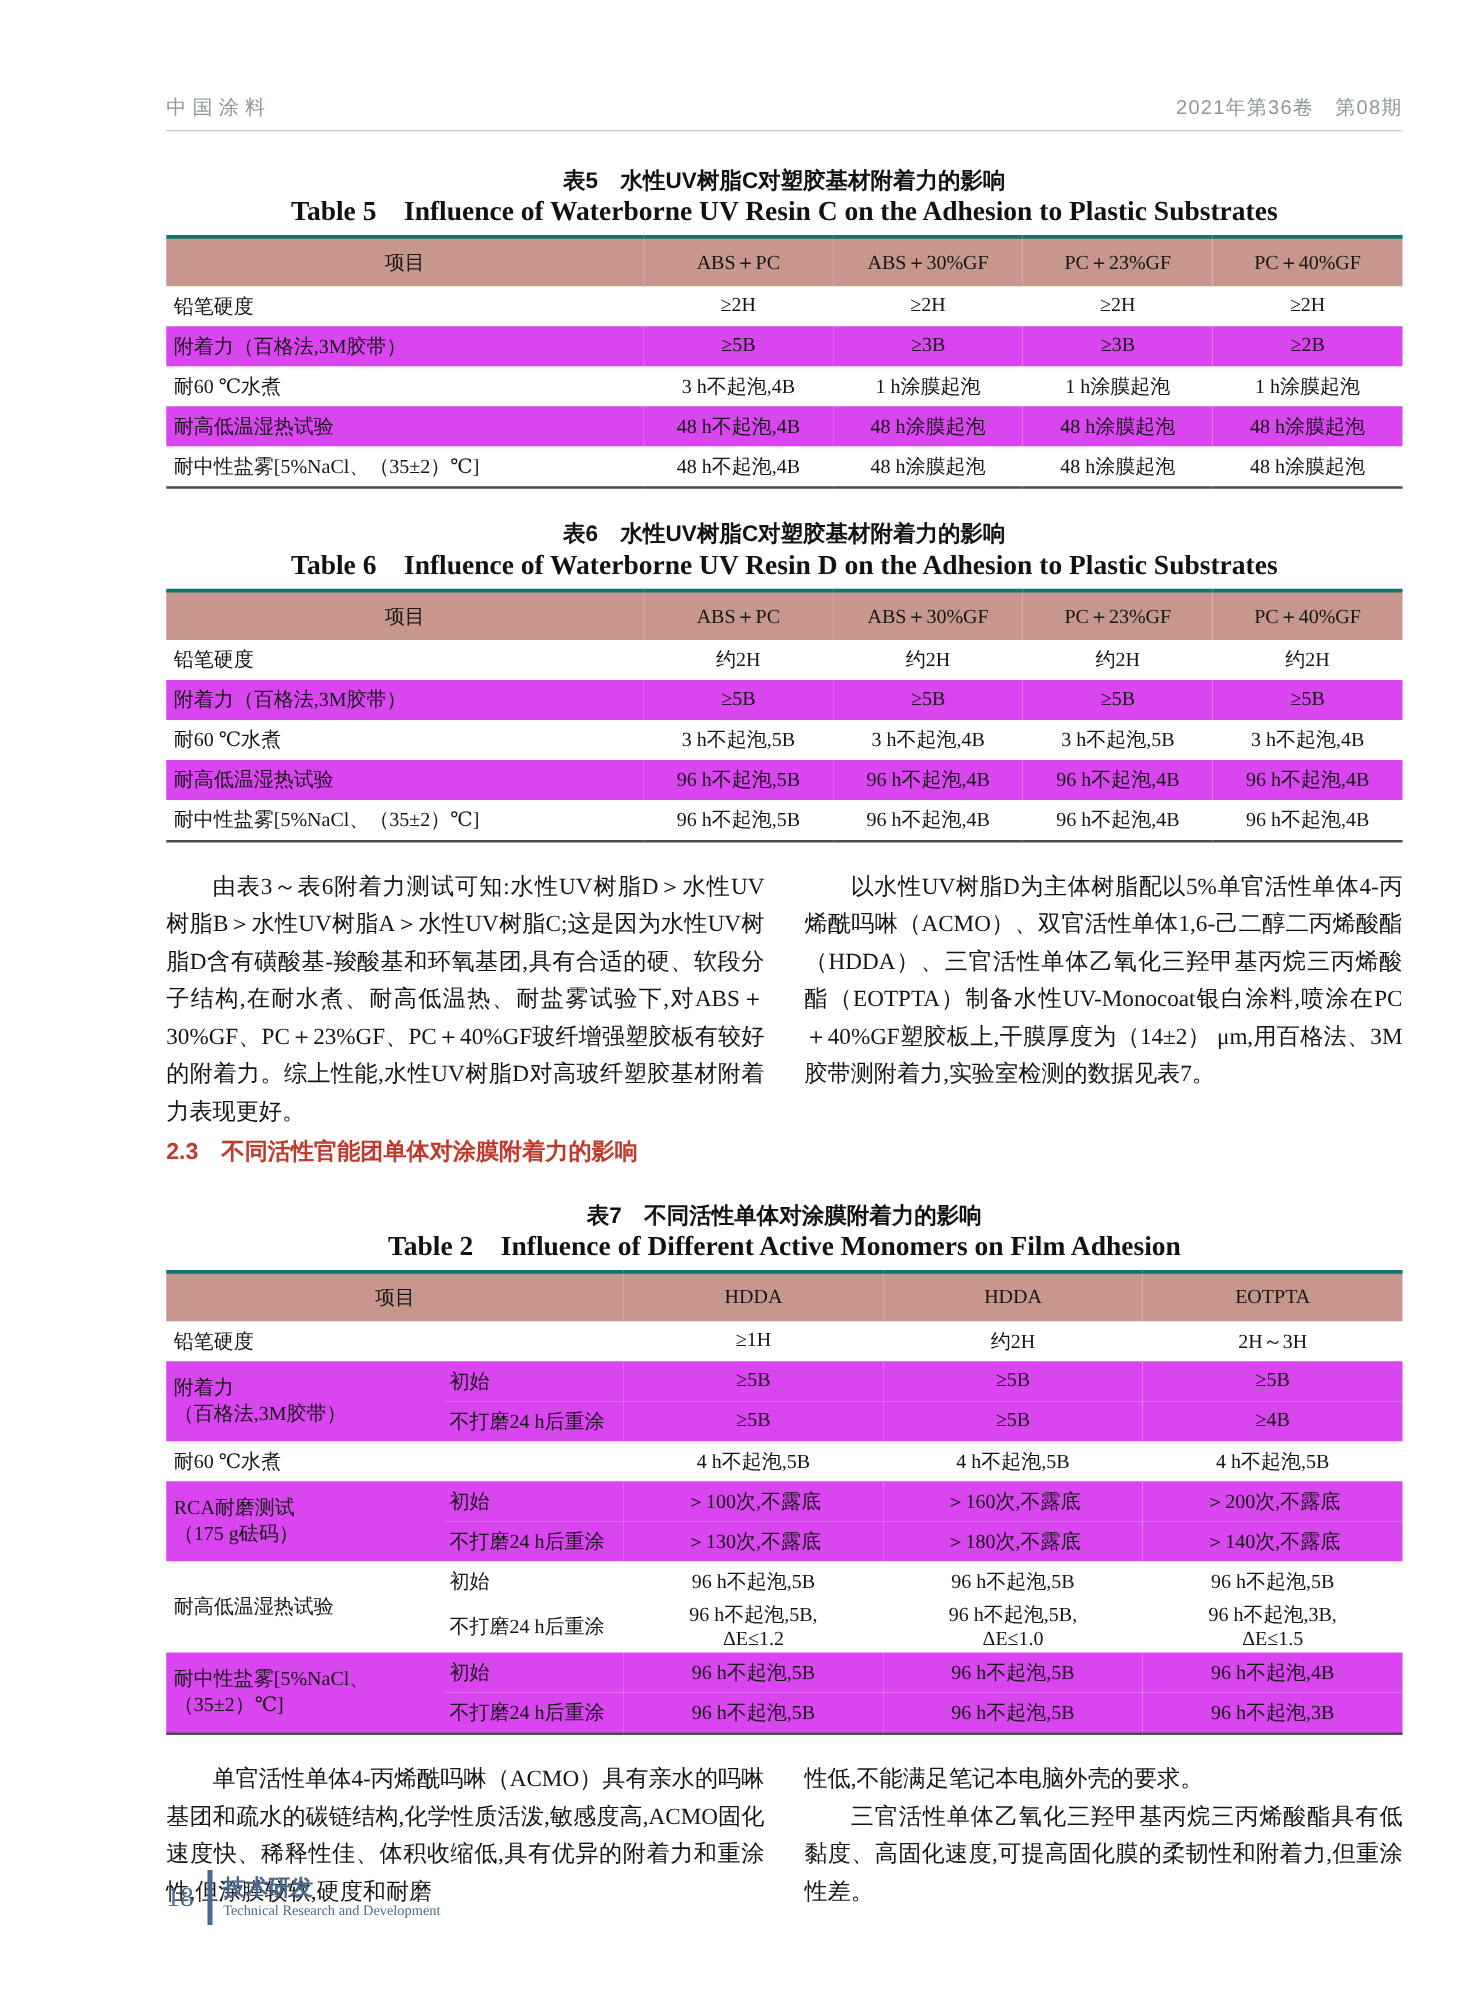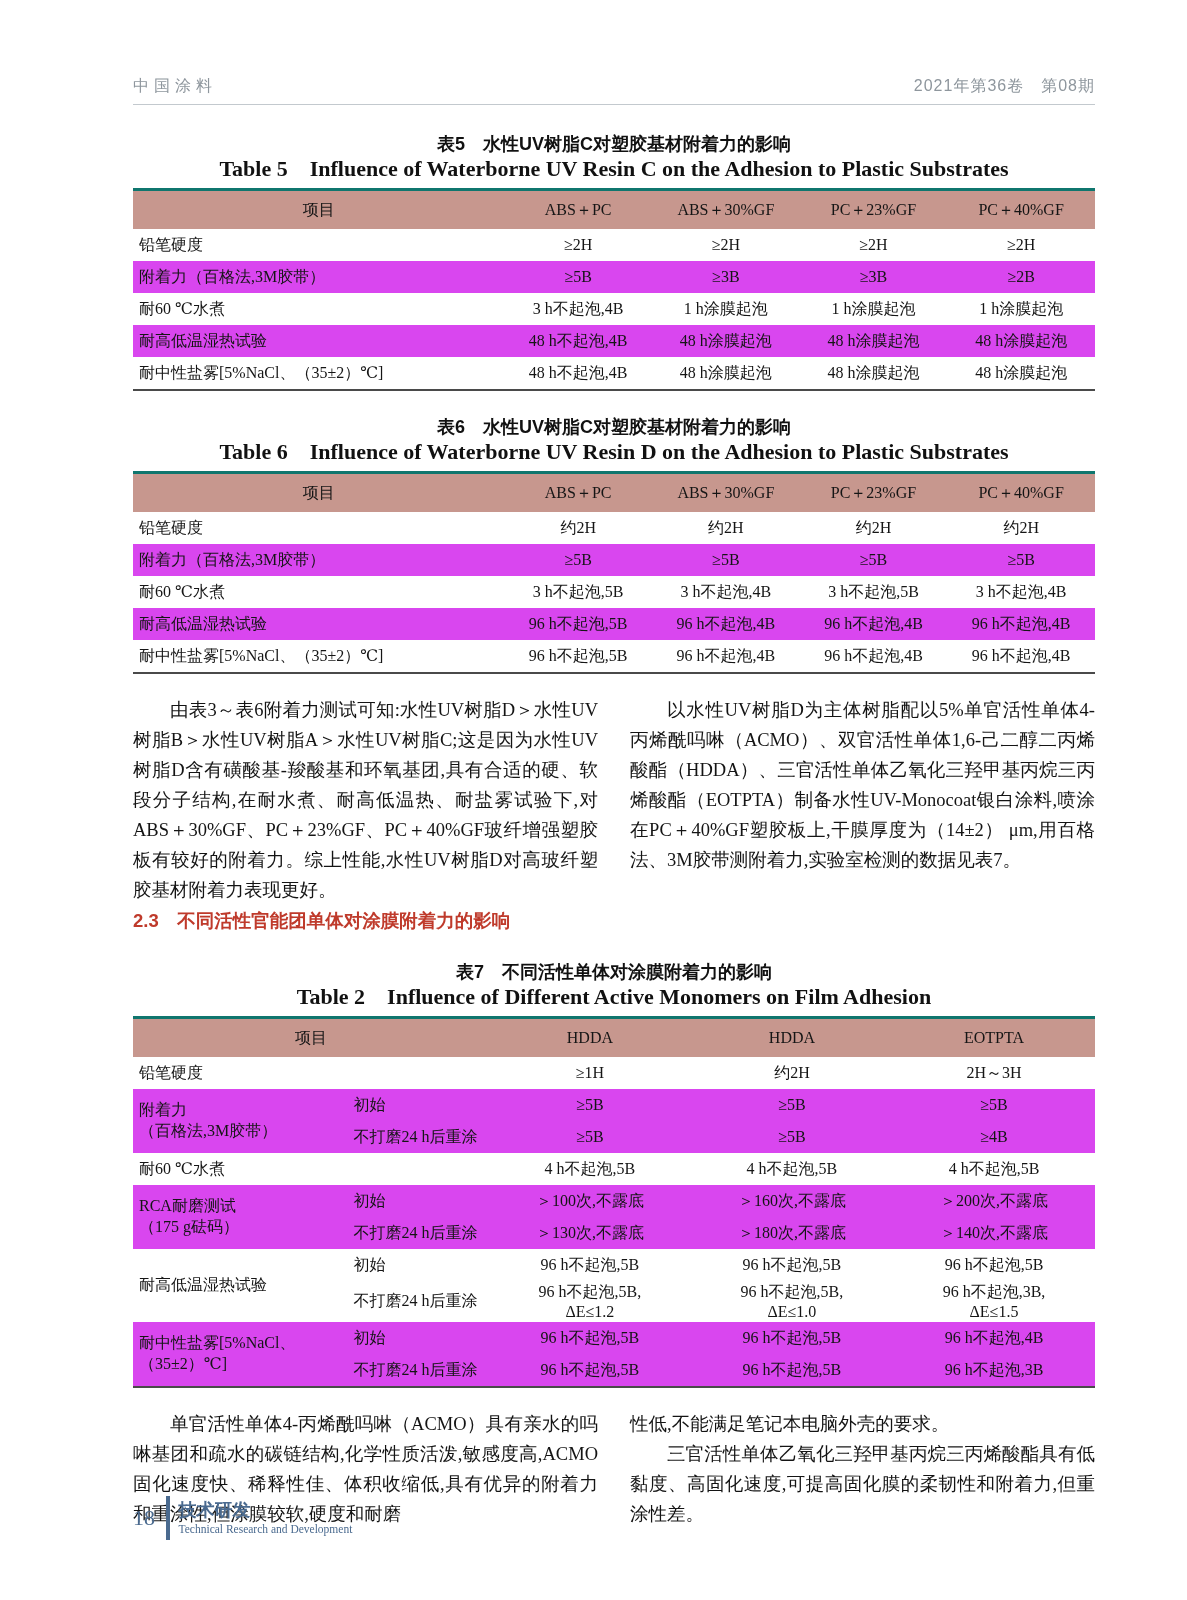--- a/index.html
+++ b/index.html
@@ -4,21 +4,21 @@
 <style>
   html,body{margin:0;padding:0;}
   body{
     position:relative;
     width:1187px;height:1600px;
     background:#ffffff;
     overflow:hidden;
     font-family:"Liberation Serif","DejaVu Serif",serif;
     color:#141414;
   }
-  .content{margin:0 92px 0 133px;}
+  .content{margin:0 65px 0 133px;}
 
   
   .page-header{
     display:flex;justify-content:space-between;align-items:flex-end;
     padding-top:76px;padding-bottom:7px;
     border-bottom:1.5px solid #c3c9ce;
     font-family:"Liberation Sans","DejaVu Sans",sans-serif;
     font-size:16px;color:#8e969d;
   }
   .journal-name{letter-spacing:5px;}

